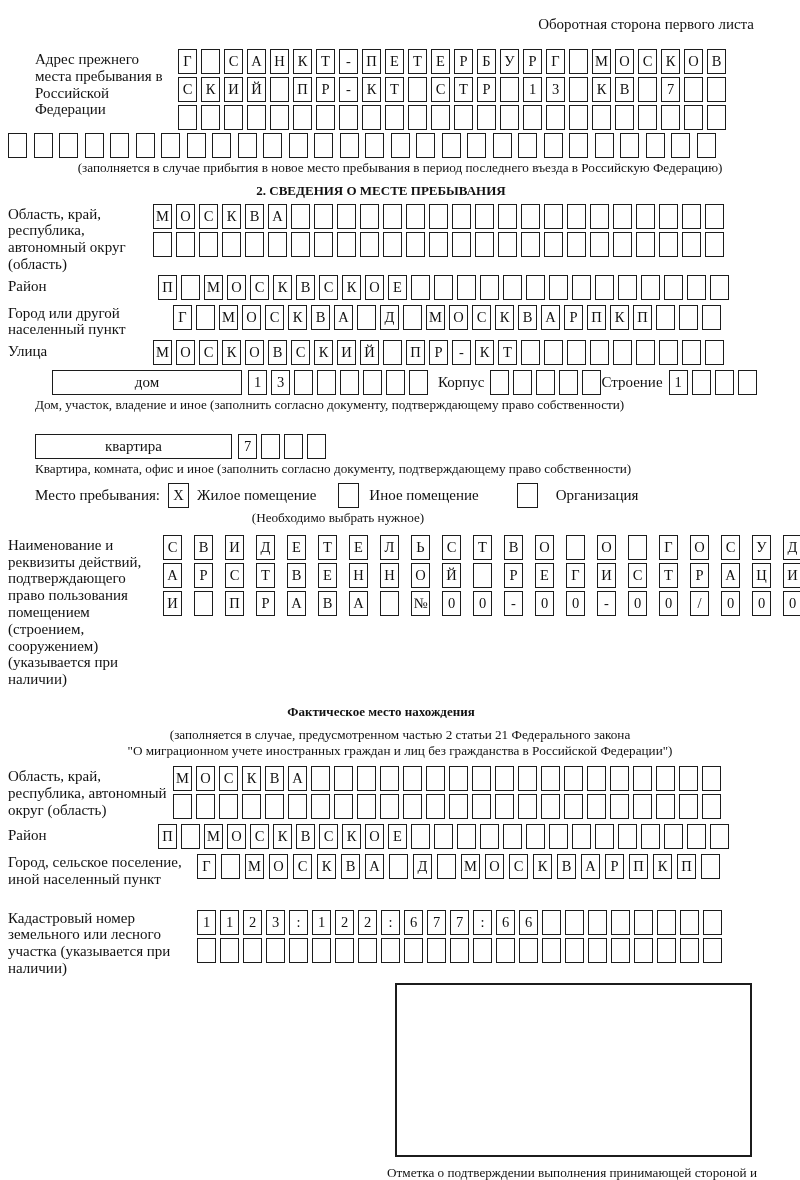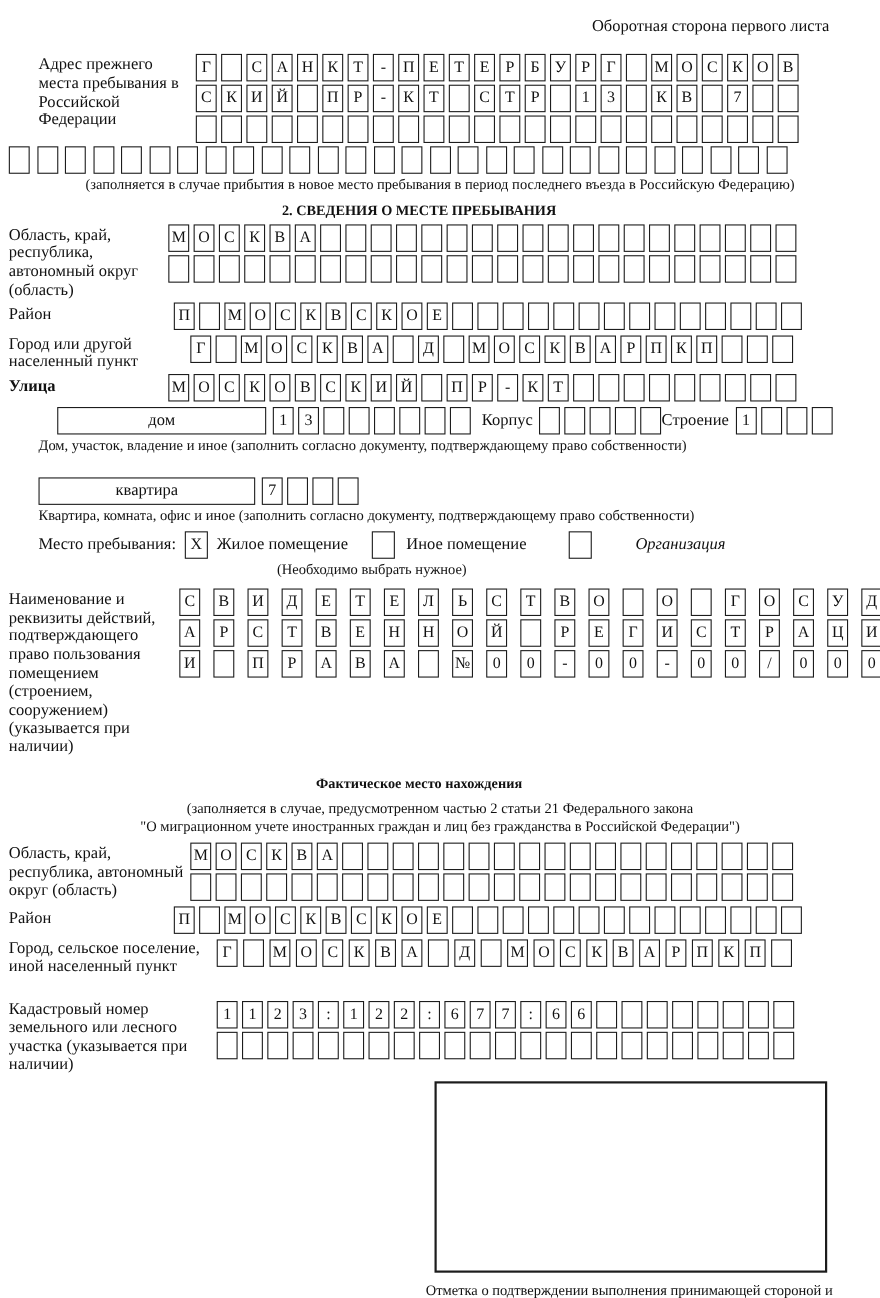--- a/index.html
+++ b/index.html
@@ -269,21 +269,21 @@
         <span class="cell">П</span>
         <span class="cell">К</span>
         <span class="cell">П</span>
         <span class="cell"></span>
         <span class="cell"></span>
         <span class="cell"></span>
       </div>
   </div>
 
   <div class="frow mb2">
-    <div class="flabel" style="width:145px;padding-top:3px;font-weight:bold;">Улица</div>
+    <div class="flabel" style="width:145px;padding-top:3px;">Улица</div>
     <div class="cellrow">
         <span class="cell">М</span>
         <span class="cell">О</span>
         <span class="cell">С</span>
         <span class="cell">К</span>
         <span class="cell">О</span>
         <span class="cell">В</span>
         <span class="cell">С</span>
         <span class="cell">К</span>
         <span class="cell">И</span>
@@ -347,21 +347,21 @@
   </div>
   <div class="caption mb6" style="padding-left:27px;">Квартира, комната, офис и иное (заполнить согласно документу, подтверждающему право собственности)</div>
 
   <div class="frow mb2" style="align-items:center;padding-left:27px;">
     <span class="inl">Место пребывания:</span>
     <span class="cbox" style="margin-left:8px;">X</span>
     <span class="inl" style="margin-left:8px;">Жилое помещение</span>
     <span class="cbox" style="margin-left:22px;"></span>
     <span class="inl" style="margin-left:10px;">Иное помещение</span>
     <span class="cbox" style="margin-left:38px;"></span>
-    <span class="inl" style="margin-left:40px;font-style:italic;">Организация</span>
+    <span class="inl" style="margin-left:18px;">Организация</span>
   </div>
   <div class="caption centered mb8" style="width:660px;">(Необходимо выбрать нужное)</div>
 
   <div class="frow" style="margin-bottom:6px;">
     <div class="flabel" style="width:155px;padding-top:2px;">Наименование и реквизиты действий, подтверждающего право пользования помещением (строением, сооружением) (указывается при наличии)</div>
     <div>
       <div class="cellrow wide">
           <span class="cell">С</span>
           <span class="cell">В</span>
           <span class="cell">И</span>

